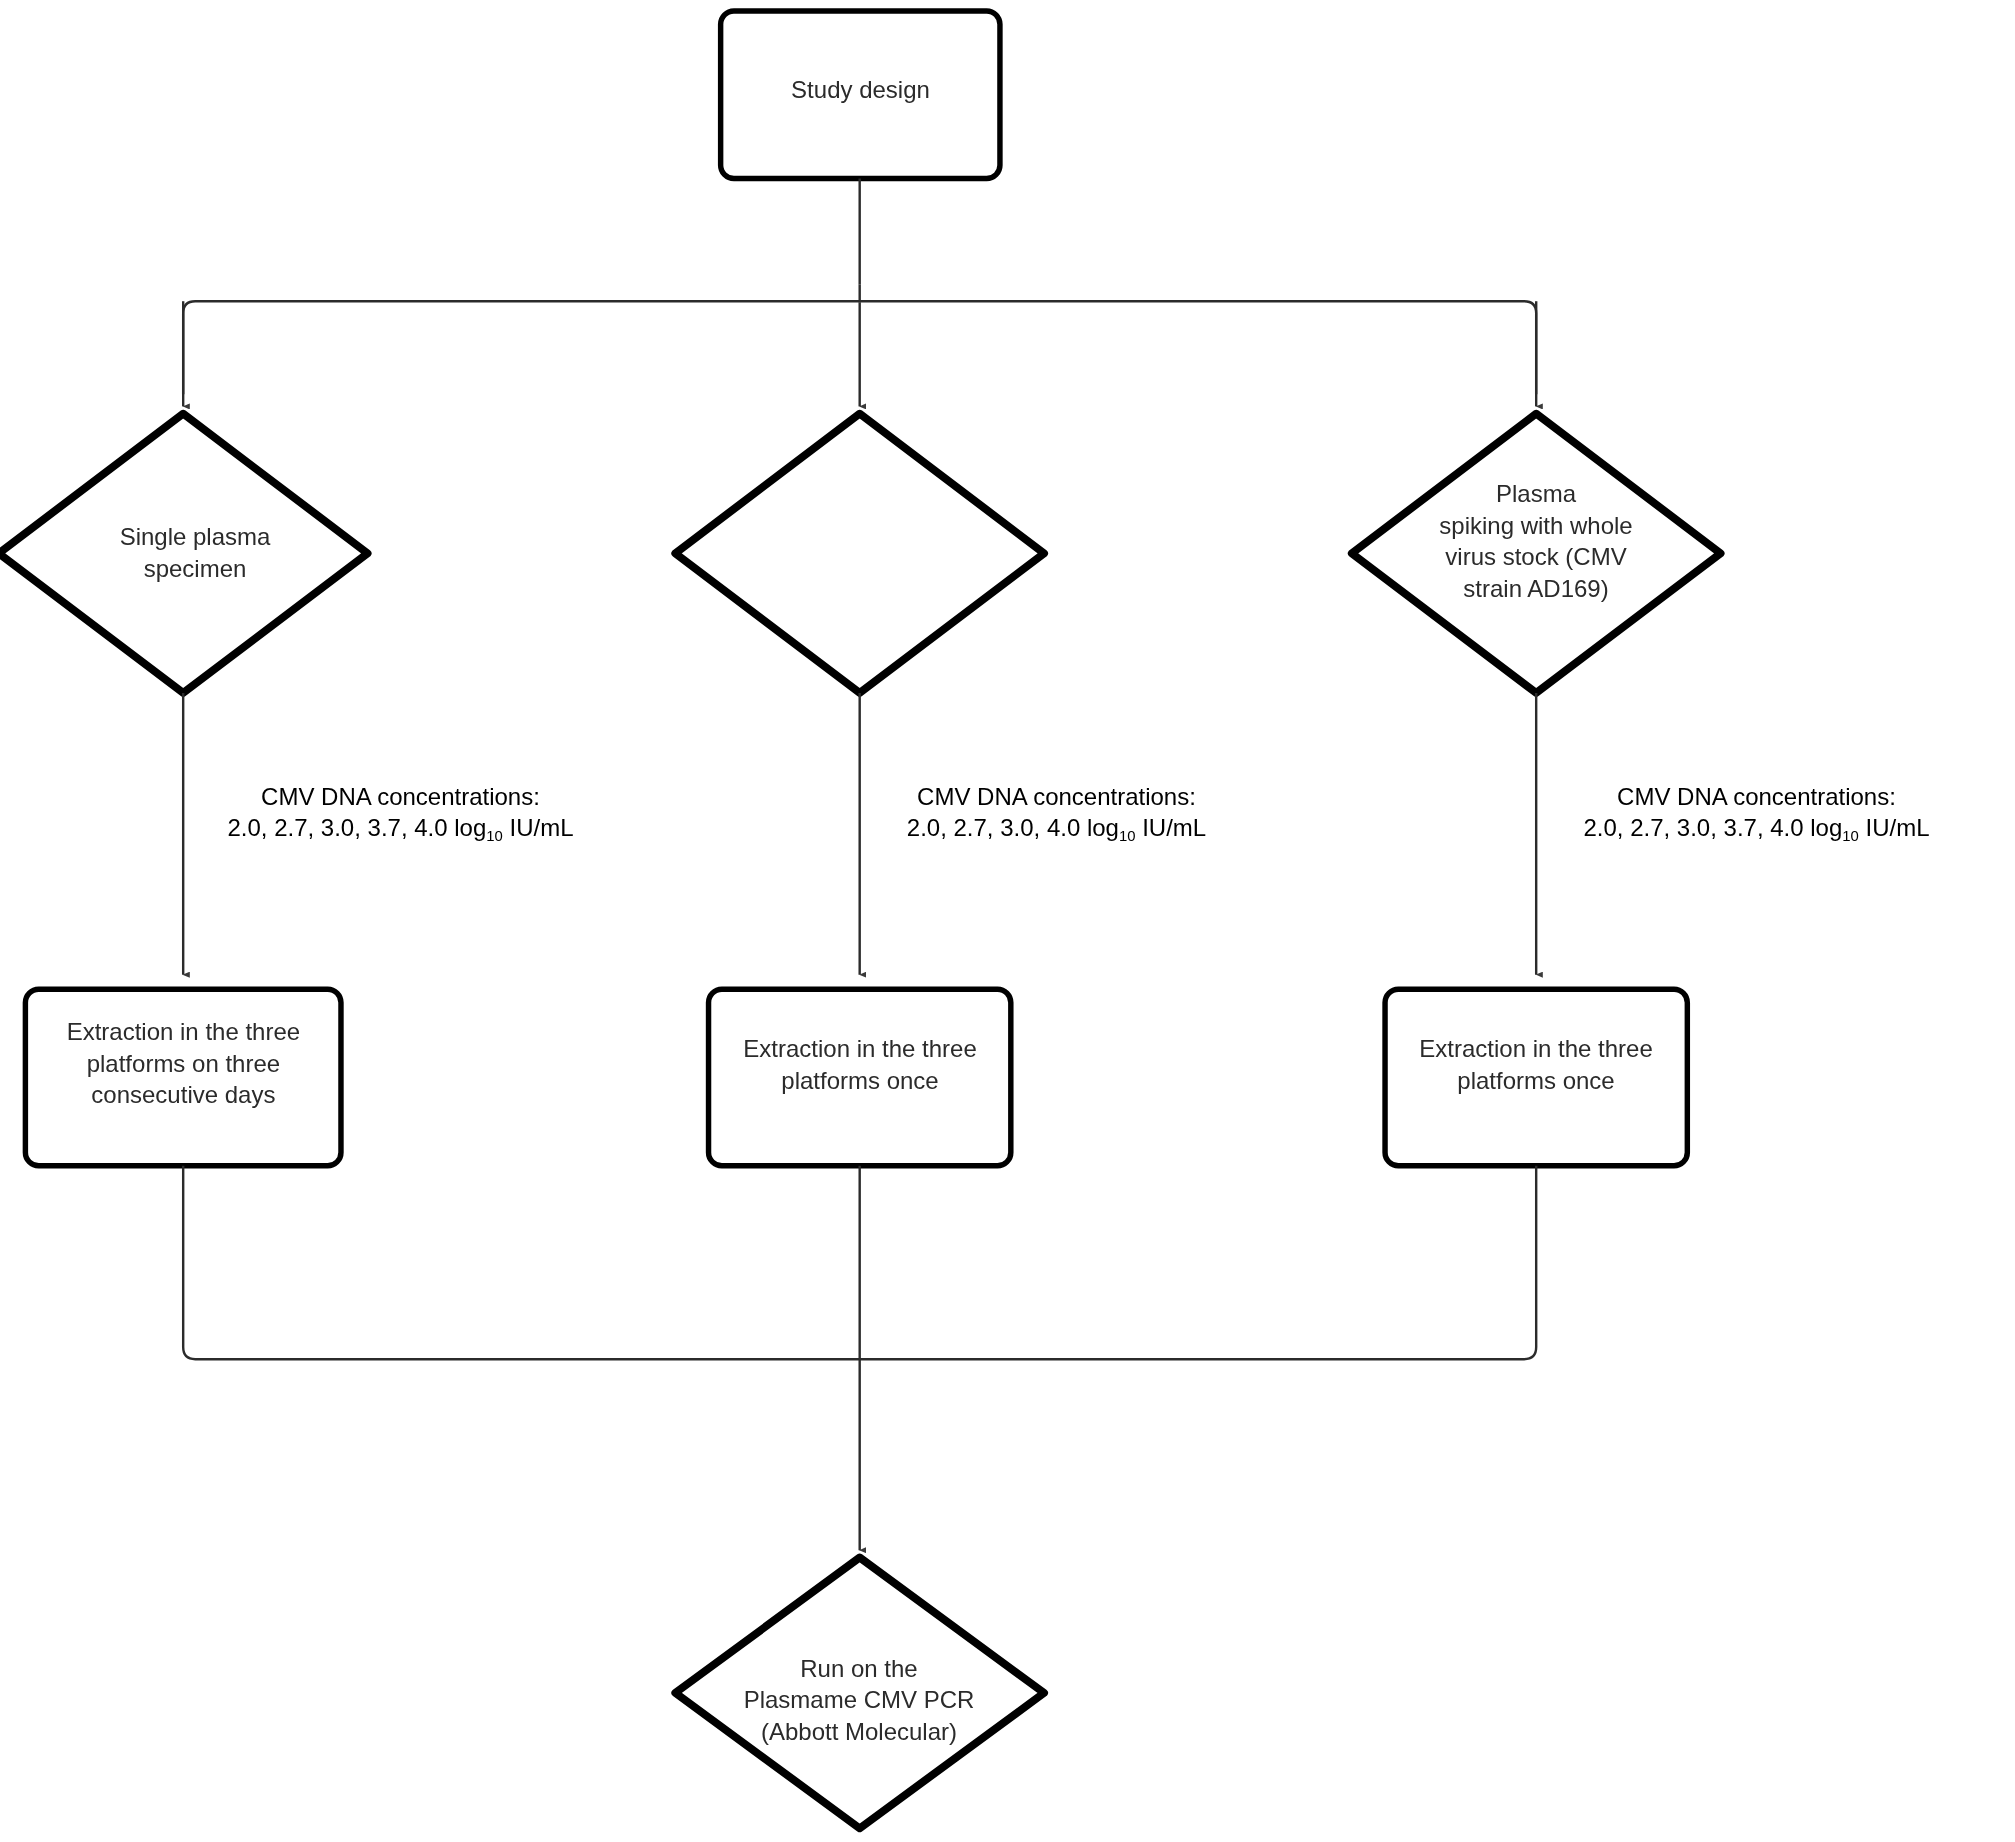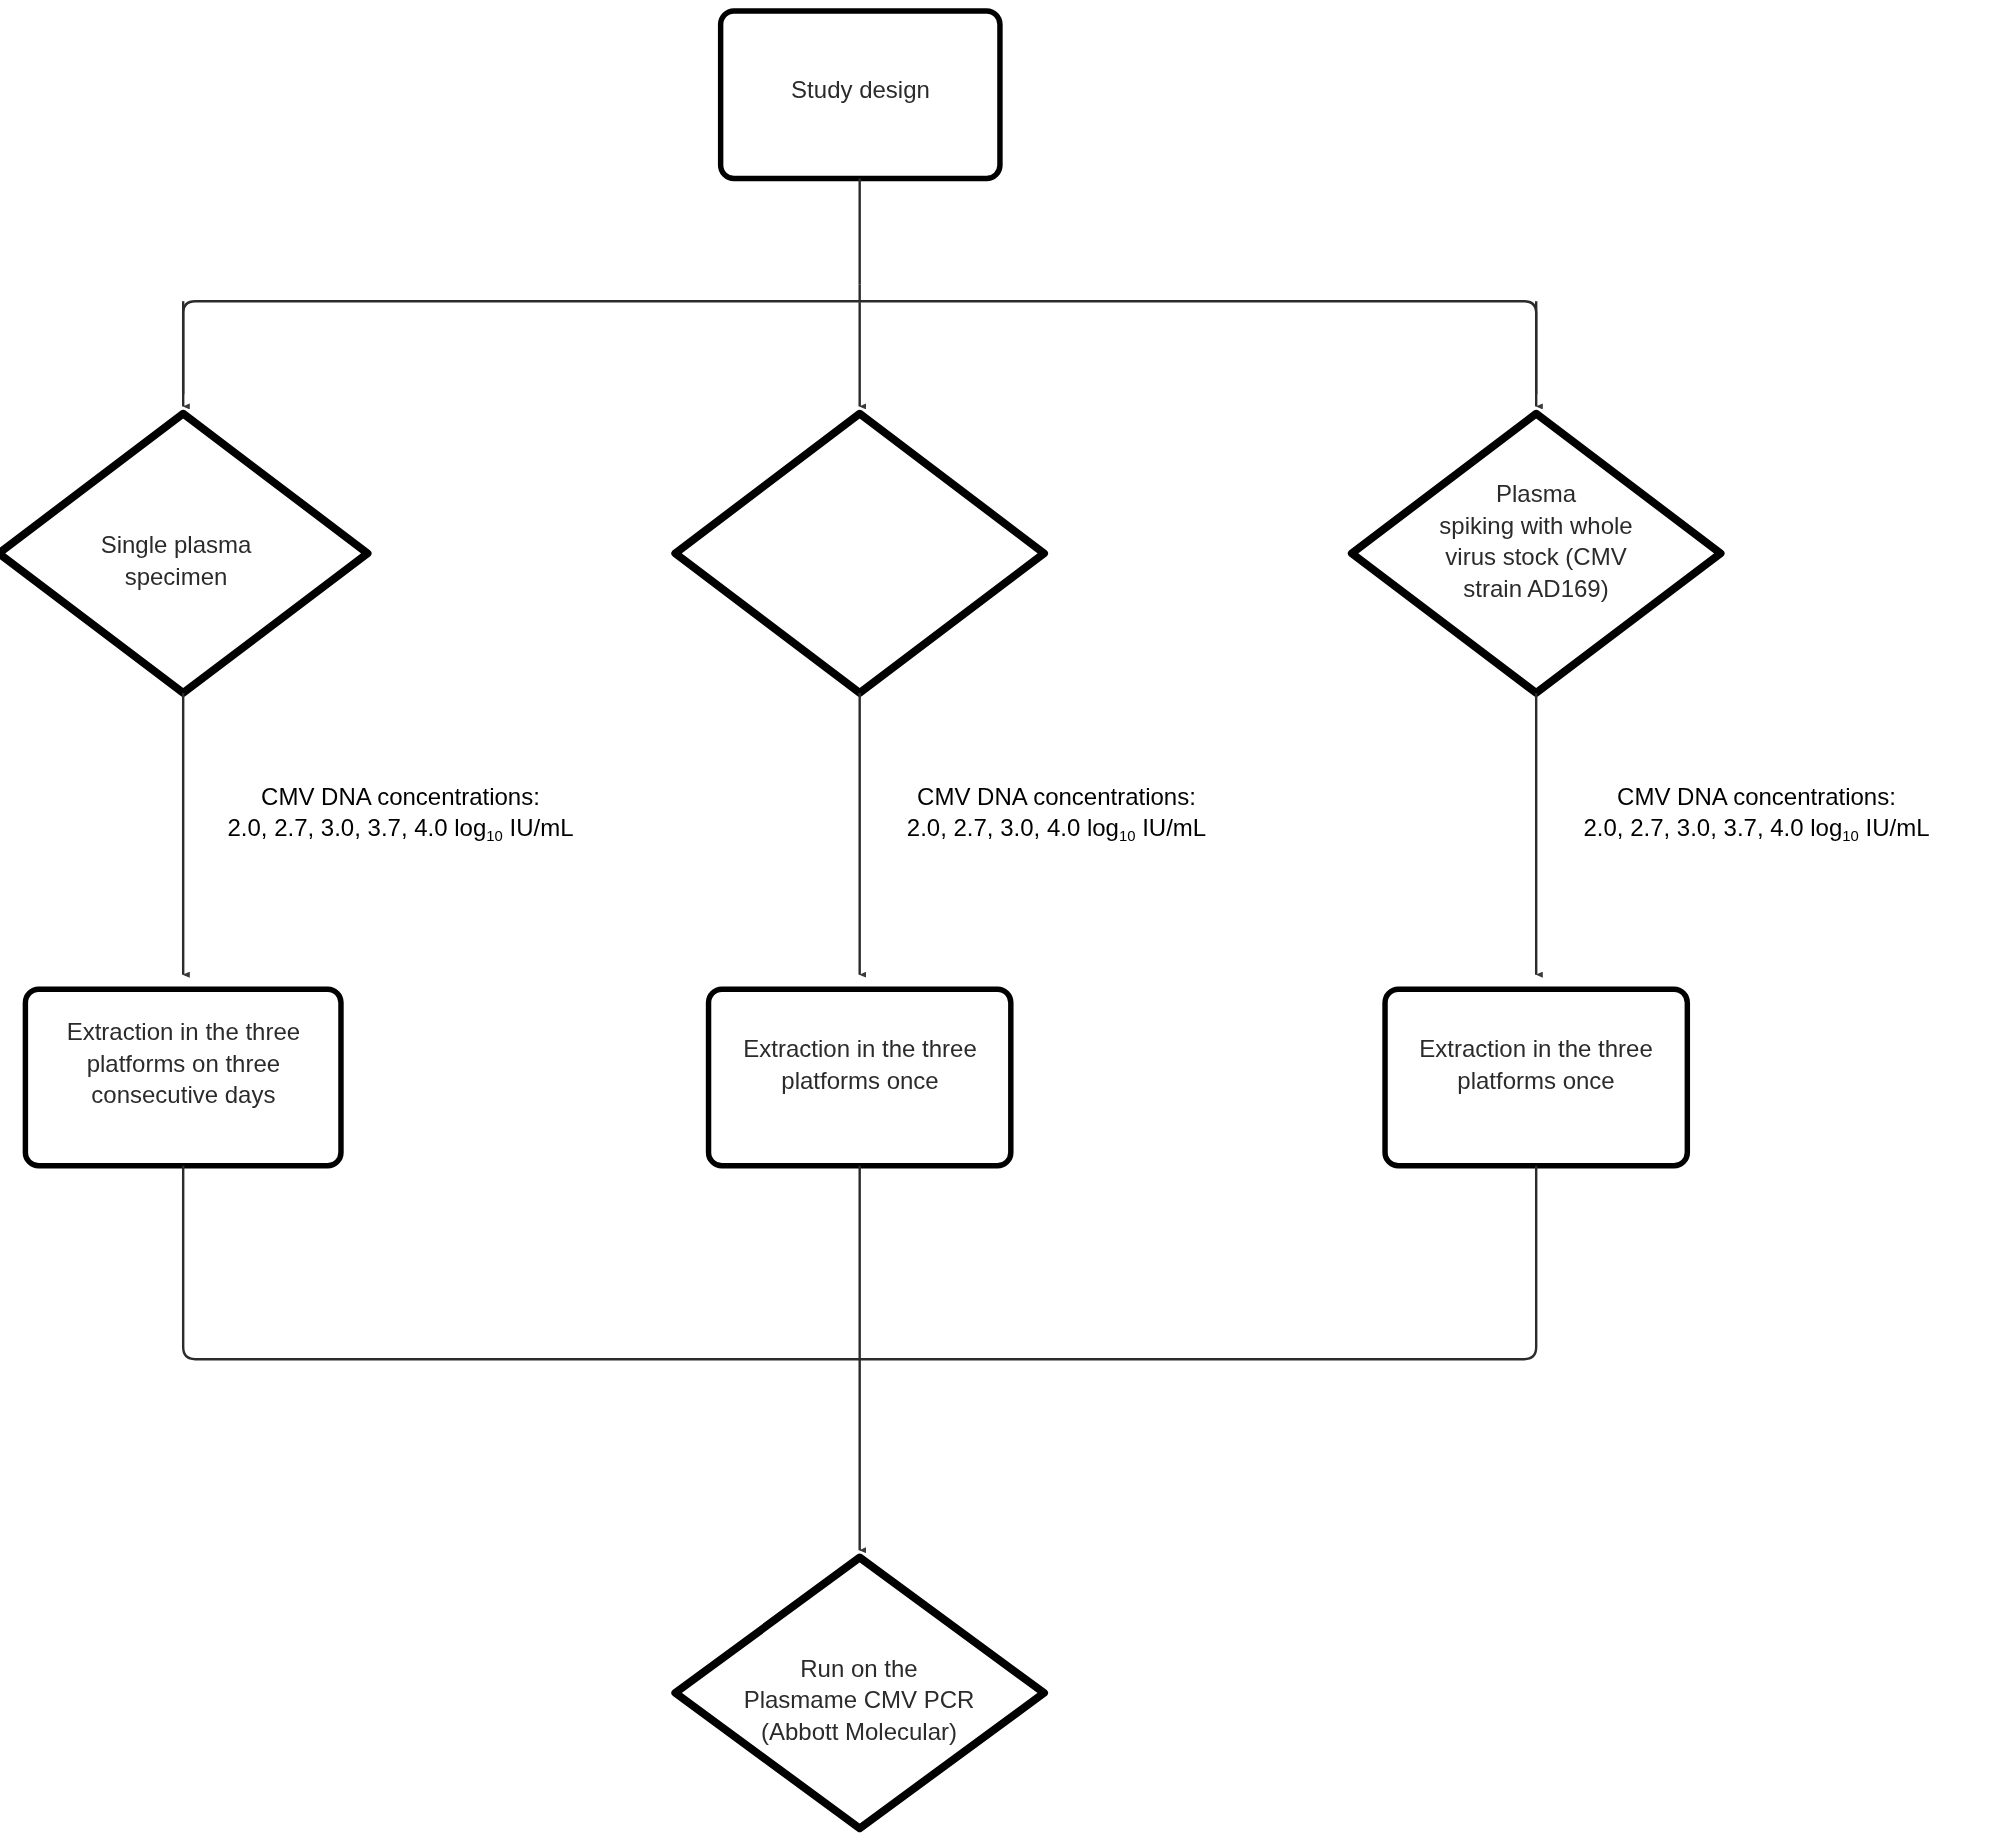--- a/index.html
+++ b/index.html
@@ -93,21 +93,21 @@
     <path d="M303,1928 L303,2228 Q303,2248 323,2248 L2521,2248 Q2541,2248 2541,2228 L2541,1928" fill="none" stroke="#2b2b2b" stroke-width="4"></path>
     <path d="M1422,1928 L1422,2248" fill="none" stroke="#2b2b2b" stroke-width="4"></path>
 
     <path d="M1422,2248 L1422,2564" fill="none" stroke="#2b2b2b" stroke-width="4" marker-end="url(#arrowhead)"></path>
 
     <polygon points="1422,2576 1727,2800 1422,3024 1117,2800" fill="#ffffff" stroke="#000000" stroke-width="13" stroke-linejoin="round"></polygon>
   </svg>
 
   <div class="node-label" style="left:721px; top:74px; width:279px;">Study design</div>
 
-  <div class="node-label" style="left:31px; top:521px; width:290px;margin-top:8px;">Single plasma
+  <div class="node-label" style="left:50px; top:521px; width:290px;">Single plasma
 specimen</div>
 
 
   <div class="node-label" style="left:1382px; top:478px; width:308px;">Plasma
 spiking with whole
 virus stock (CMV
 strain AD169)</div>
 
   <div class="edge-label" style="left:189px; top:781px; width:423px;">
     <span class="ln">CMV DNA concentrations:</span>

